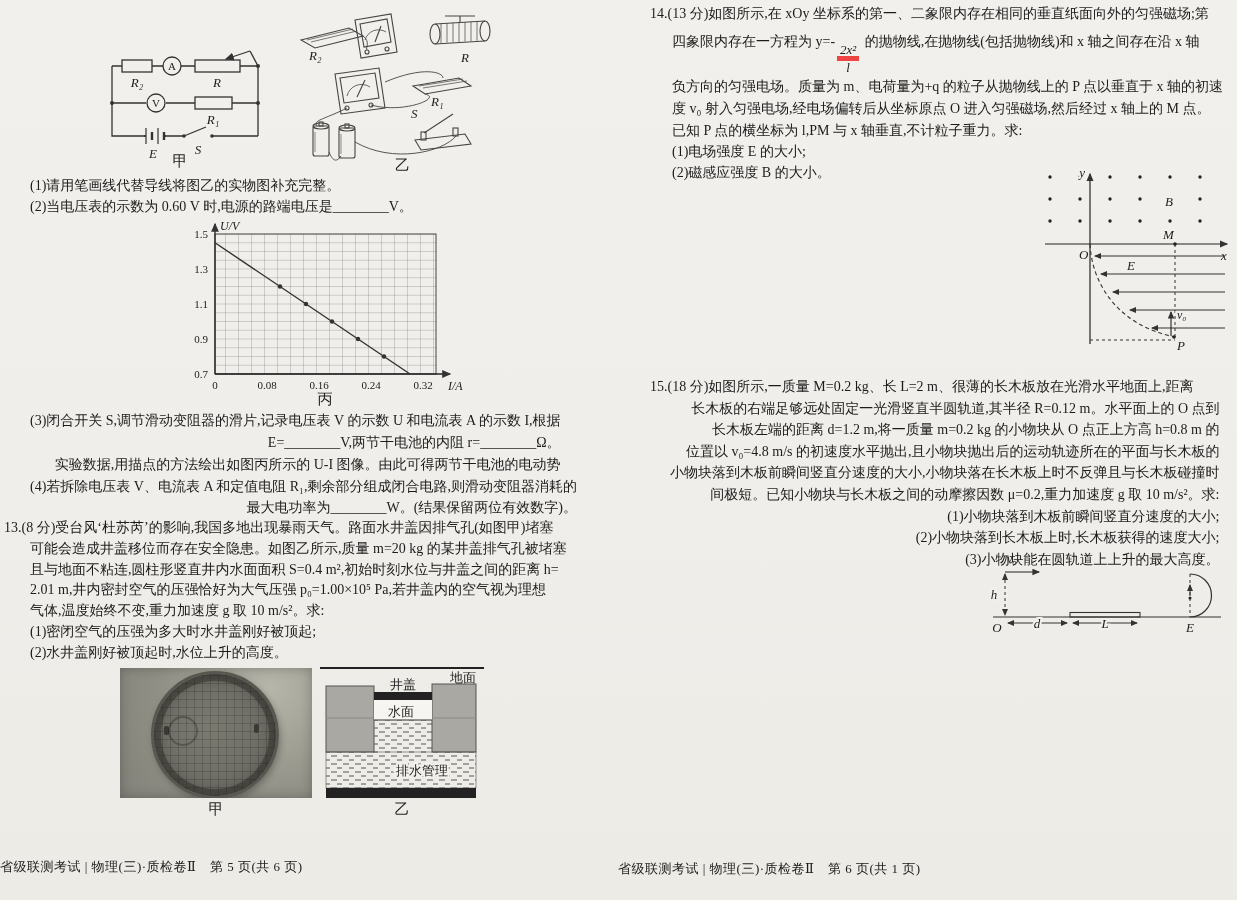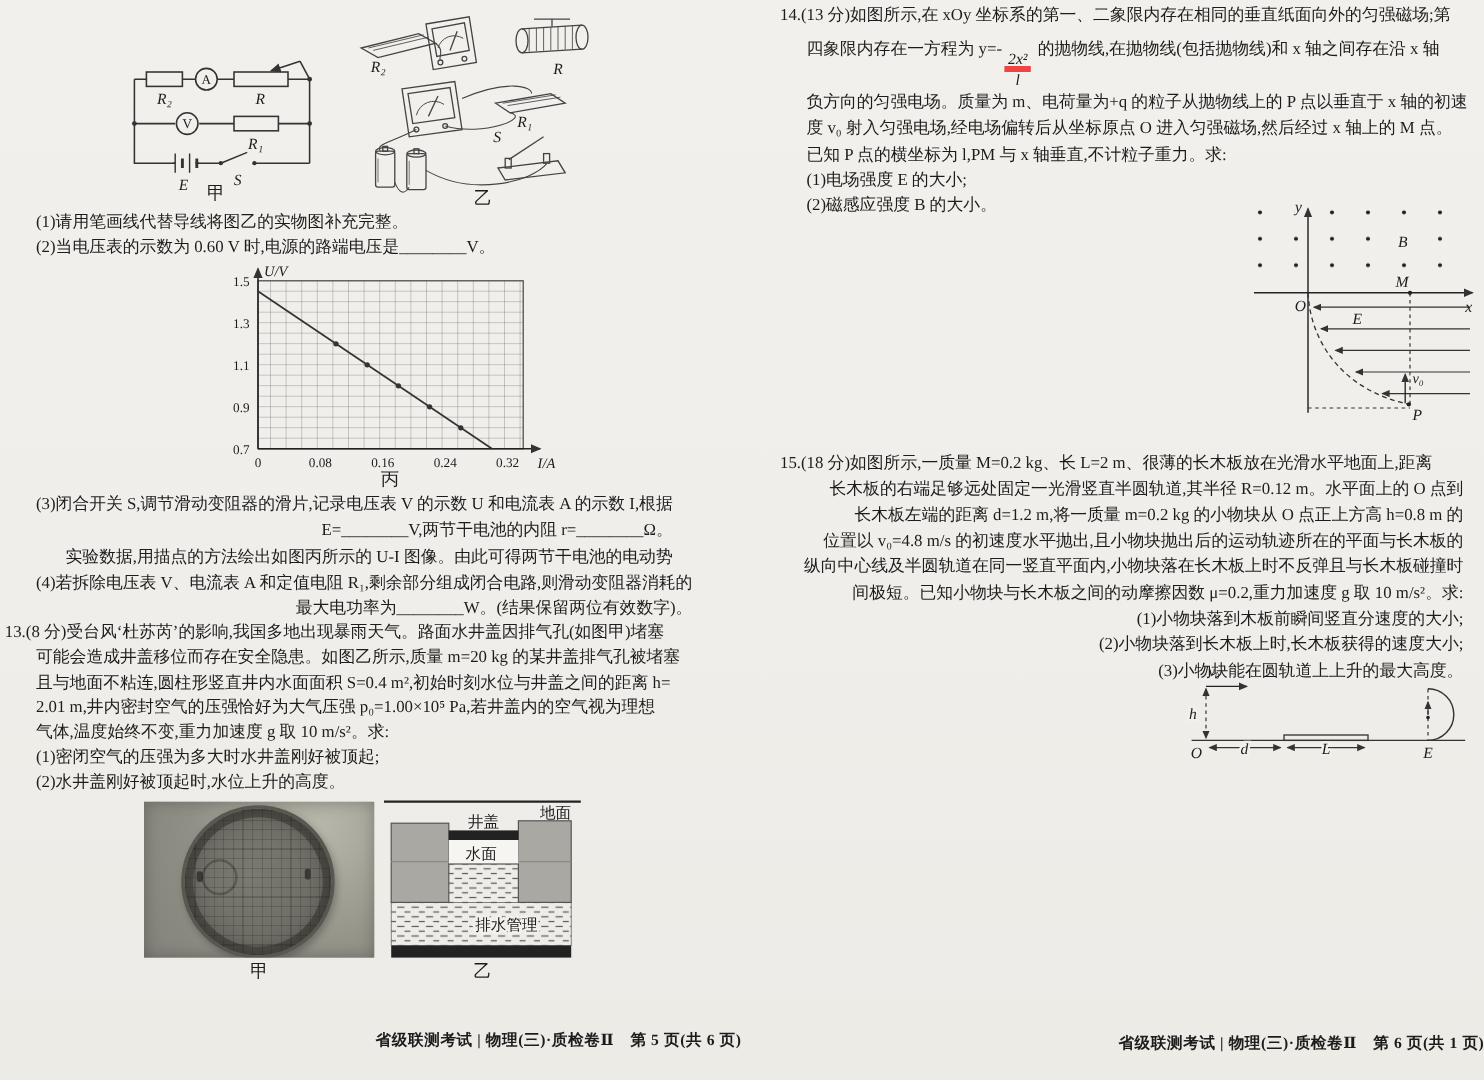--- a/index.html
+++ b/index.html
@@ -18,21 +18,21 @@
   .cont22{padding-left:22px;}
   svg text{font-family:"Liberation Serif","DejaVu Serif",serif;fill:#1c1c1c;}
   .it{font-style:italic;}
   .tk{font-size:11px;}
   .axlab{font-size:12px;font-style:italic;}
   .cap{font-size:15px;text-align:center;}
   .halo{paint-order:stroke;stroke:#f1f0ec;stroke-width:4px;}
   .frac{display:inline-flex;flex-direction:column;align-items:center;vertical-align:-8px;
         line-height:1.02;font-style:italic;margin:0 2px;font-size:13px;}
   .frac .fnum{border-bottom:5px solid #ef4444;padding:0 3px;}
-  .footer{position:absolute;width:100%;text-align:right;font-weight:bold;font-size:13px;
+  .footer{position:absolute;width:100%;text-align:left;font-weight:normal;font-size:13px;
           letter-spacing:.5px;white-space:nowrap;}
   
   .photo{overflow:hidden;background:
       radial-gradient(circle at 78% 15%, #b7b6aa 0%, #a5a499 28%, #908f85 60%, #83827a 100%);
       box-shadow:inset 0 0 12px rgba(0,0,0,.25);}
   .mh-cover{position:absolute;left:31px;top:3px;width:122px;height:122px;border-radius:50%;
       background:
         repeating-linear-gradient(0deg, rgba(0,0,0,.16) 0 1px, transparent 1px 8px),
         repeating-linear-gradient(90deg, rgba(0,0,0,.16) 0 1px, transparent 1px 8px),
         radial-gradient(circle at 45% 45%, #7b7a71 0%, #6f6e66 60%, #62615a 100%);
@@ -285,21 +285,21 @@
     <text x="186" y="94" class="it" font-size="13">x</text>
     <text x="142" y="153" class="it halo" font-size="12">v₀</text>
     <text x="142" y="184" class="it" font-size="13">P</text>
   </svg>
 
   <div class="abs q-block tline" style="left:32px;top:376px;line-height:21.6px">
     <div>15.(18 分)如图所示,一质量 M=0.2 kg、长 L=2 m、很薄的长木板放在光滑水平地面上,距离</div>
     <div class="cont20">长木板的右端足够远处固定一光滑竖直半圆轨道,其半径 R=0.12 m。水平面上的 O 点到</div>
     <div class="cont20">长木板左端的距离 d=1.2 m,将一质量 m=0.2 kg 的小物块从 O 点正上方高 h=0.8 m 的</div>
     <div class="cont20">位置以 v₀=4.8 m/s 的初速度水平抛出,且小物块抛出后的运动轨迹所在的平面与长木板的</div>
-    <div class="cont20">纵向中心线及半圆轨道在同一竖直平面内,小物块落在长木板上时不反弹且与长木板碰撞时</div>
+    <div class="cont20">小物块落到木板前瞬间竖直分速度的大小,小物块落在长木板上时不反弹且与长木板碰撞时</div>
     <div class="cont20">间极短。已知小物块与长木板之间的动摩擦因数 μ=0.2,重力加速度 g 取 10 m/s²。求:</div>
     <div class="cont20">(1)小物块落到木板前瞬间竖直分速度的大小;</div>
     <div class="cont20">(2)小物块落到长木板上时,长木板获得的速度大小;</div>
     <div class="cont20">(3)小物块能在圆轨道上上升的最大高度。</div>
   </div>
 
   <svg class="abs" style="left:367px;top:552px" width="240" height="115" viewBox="0 0 240 115">
     <line x1="8" y1="65" x2="236" y2="65" stroke="#333" stroke-width="1.2"></line>
     <line x1="20" y1="20" x2="54" y2="20" stroke="#222" stroke-width="1.1" marker-end="url(#mA)"></line>
     <line x1="20" y1="22" x2="20" y2="63" stroke="#333" stroke-width="1" stroke-dasharray="3 3" marker-start="url(#mA)" marker-end="url(#mA)"></line>

